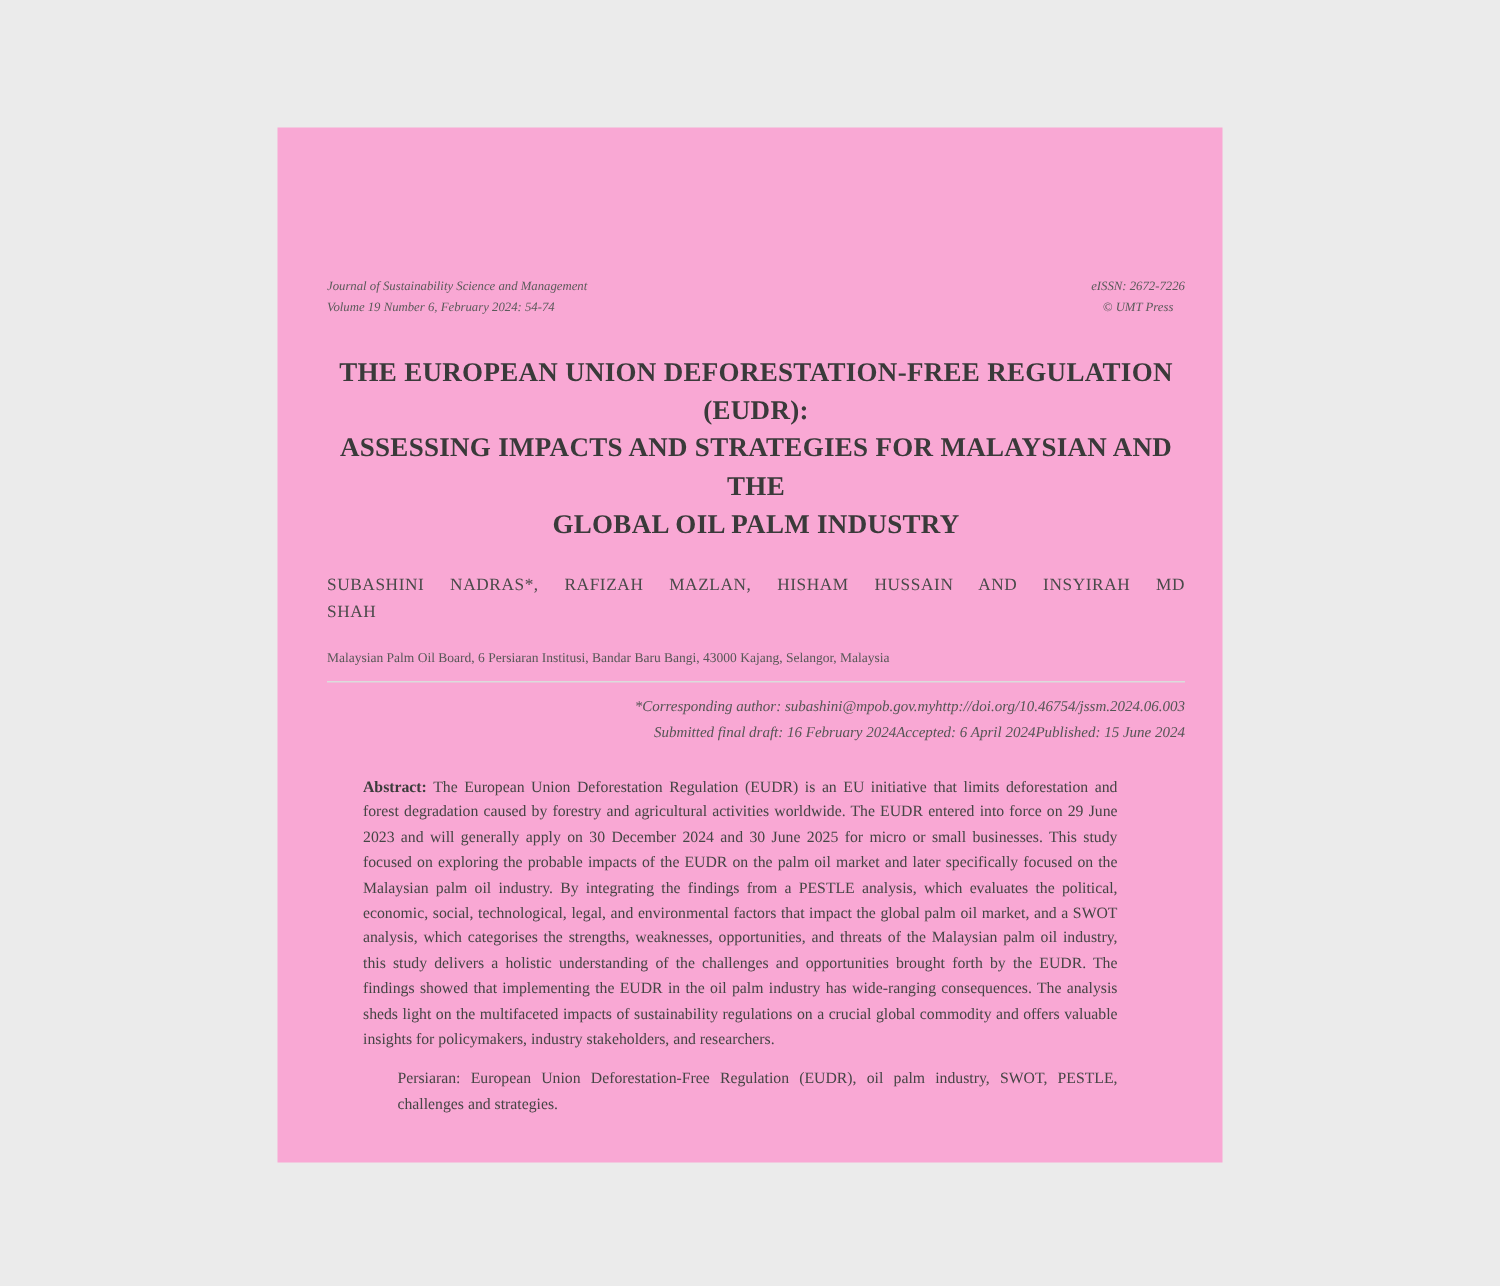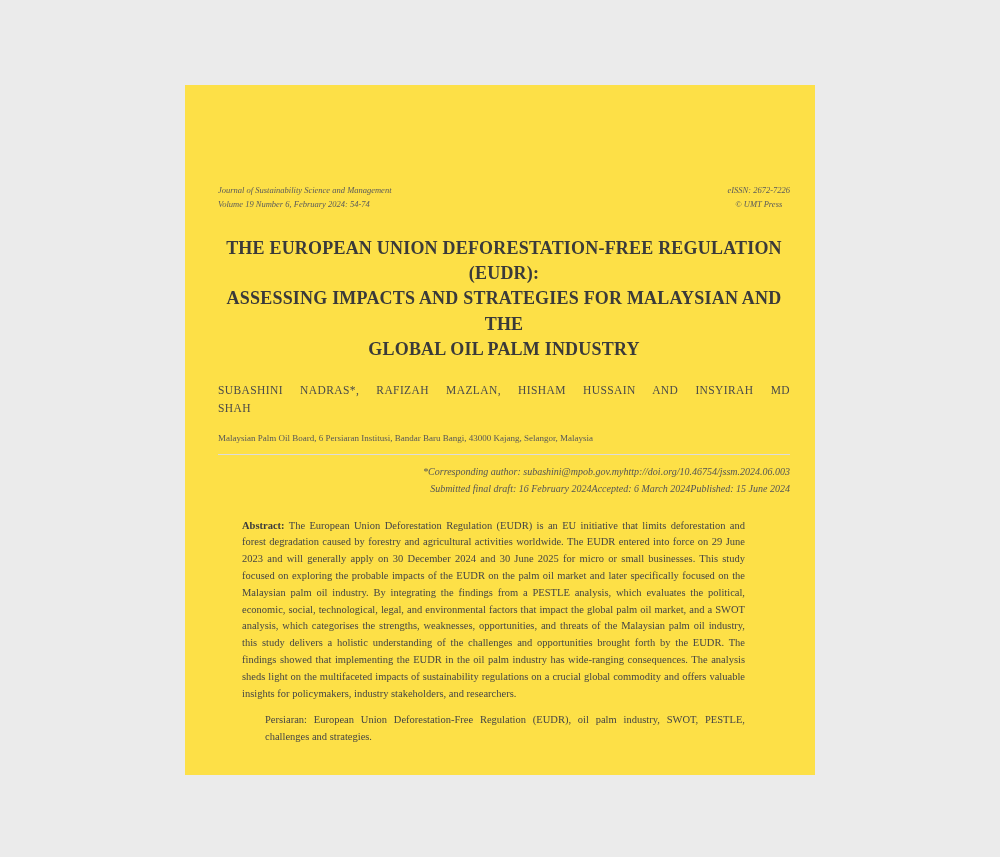--- a/index.html
+++ b/index.html
@@ -10,21 +10,21 @@
     background: #ebebeb;
     font-family: "Liberation Serif", "DejaVu Serif", serif;
     overflow: hidden;
   }
   .paper-page {
     position: absolute;
     left: 185px;
     top: 85px;
     width: 630px;
     height: 690px;
-    background: #fde047;
+    background: #f9a8d4;
     box-sizing: border-box;
     padding: 98px 25px 0 33px;
     color: #474747;
   }
   .journal-header {
     display: flex;
     justify-content: space-between;
     font-style: italic;
     font-size: 8.5px;
     line-height: 1.65;
@@ -114,21 +114,21 @@
 
   <hr class="rule">
 
   <div class="corr-row first">
     <div>*Corresponding author: subashini@mpob.gov.my</div>
     <div>http://doi.org/10.46754/jssm.2024.06.003</div>
   </div>
 
   <div class="corr-row">
     <div>Submitted final draft: 16 February 2024</div>
-    <div>Accepted: 6 March 2024</div>
+    <div>Accepted: 6 April 2024</div>
     <div>Published: 15 June 2024</div>
   </div>
 
   <div class="abstract-block"><span class="label">Abstract:</span><span> The European Union Deforestation Regulation (EUDR) is an EU initiative that limits deforestation and forest degradation caused by forestry and agricultural activities worldwide. The EUDR entered into force on 29 June 2023 and will generally apply on 30 December 2024 and 30 June 2025 for micro or small businesses. This study focused on exploring the probable impacts of the EUDR on the palm oil market and later specifically focused on the Malaysian palm oil industry. By integrating the findings from a PESTLE analysis, which evaluates the political, economic, social, technological, legal, and environmental factors that impact the global palm oil market, and a SWOT analysis, which categorises the strengths, weaknesses, opportunities, and threats of the Malaysian palm oil industry, this study delivers a holistic understanding of the challenges and opportunities brought forth by the EUDR. The findings showed that implementing the EUDR in the oil palm industry has wide-ranging consequences. The analysis sheds light on the multifaceted impacts of sustainability regulations on a crucial global commodity and offers valuable insights for policymakers, industry stakeholders, and researchers.</span></div>
 
   <div class="keywords-block"><span>Persiaran:</span><span> European Union Deforestation-Free Regulation (EUDR), oil palm industry, SWOT, PESTLE, challenges and strategies.</span></div>
 
 </div>
 
 </body></html>

